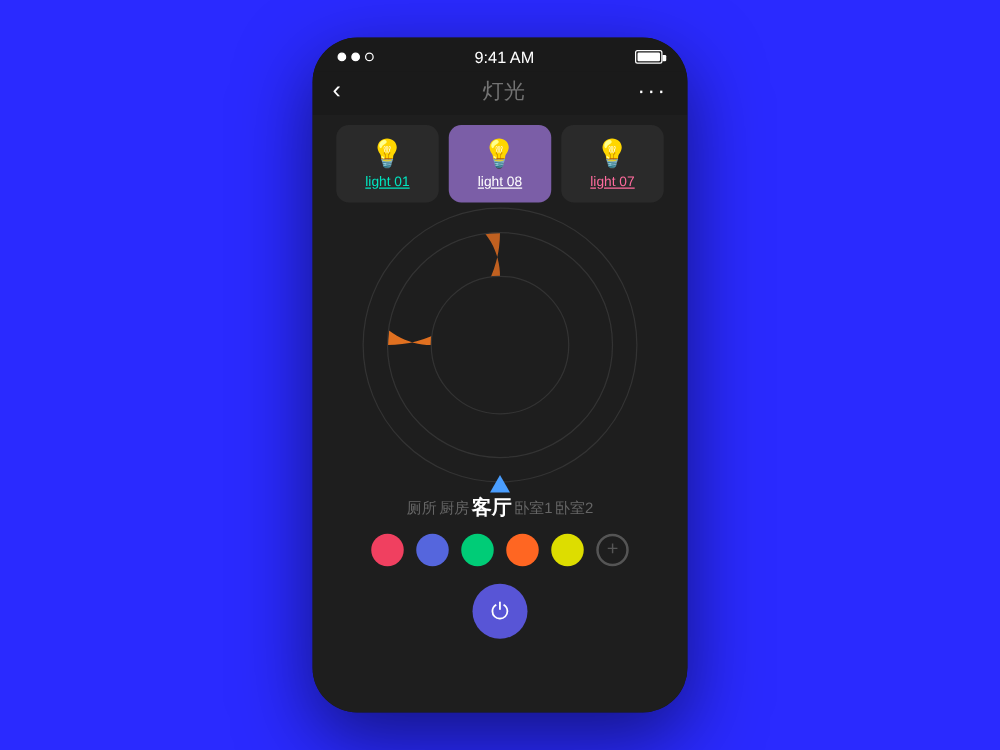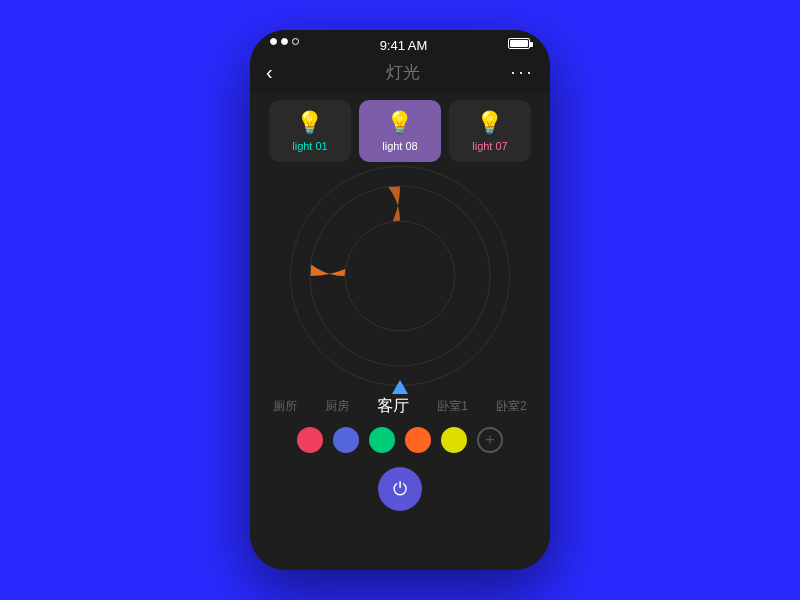--- a/index.html
+++ b/index.html
@@ -19,21 +19,21 @@
       background: #1a1a1a;
       border-radius: 36px;
       overflow: hidden;
       display: flex;
       flex-direction: column;
       box-shadow: 0 20px 60px rgba(0,0,0,0.5);
     }
     .status-bar {
       display: flex;
       justify-content: space-between;
-      align-items: flex-start;
+      align-items: center;
       padding: 8px 20px 4px;
       background: #1a1a1a;
     }
     .status-dots {
       display: flex; gap: 4px; align-items: center;
     }
     .dot { width: 7px; height: 7px; border-radius: 50%; border: 1px solid #fff; }
     .dot.filled { background: #fff; }
     .status-time { color: #fff; font-size: 13px; font-weight: 500; }
     .battery { width: 22px; height: 11px; border: 1.5px solid #fff; border-radius: 2px; position: relative; }
@@ -97,20 +97,21 @@
     .bulb-icon {
       font-size: 22px;
       margin-bottom: 4px;
     }
     .light-card:nth-child(1) .bulb-icon { color: #00e5c0; }
     .light-card.active .bulb-icon { color: #fff; }
     .light-card:nth-child(3) .bulb-icon { color: #ff6b9d; }
     .light-label {
       font-size: 11px;
       color: inherit;
+      text-decoration: underline;
     }
     .light-card:nth-child(1) { color: #00e5c0; }
     .light-card.active { color: #fff; }
     .light-card:nth-child(3) { color: #ff6b9d; }
     .color-wheel-container {
       position: relative;
       width: 200px;
       height: 200px;
       margin: 4px 0 6px;
     }
@@ -135,33 +136,33 @@
       left: 50%;
       transform: translateX(-50%);
       width: 0;
       height: 0;
       border-left: 8px solid transparent;
       border-right: 8px solid transparent;
       border-bottom: 14px solid #4a9eff;
     }
     .room-tabs {
       display: flex;
-      gap: 28px;
+      gap: 2px;
       align-items: center;
       margin: 14px 0 10px;
     }
     .room-tab {
       color: #666;
       font-size: 12px;
       cursor: pointer;
     }
     .room-tab.active {
       color: #fff;
       font-size: 16px;
-      font-weight: 400;
+      font-weight: 700;
     }
     .color-swatches {
       display: flex;
       align-items: center;
       gap: 10px;
       margin-bottom: 10px;
     }
     .swatch {
       width: 26px;
       height: 26px;

